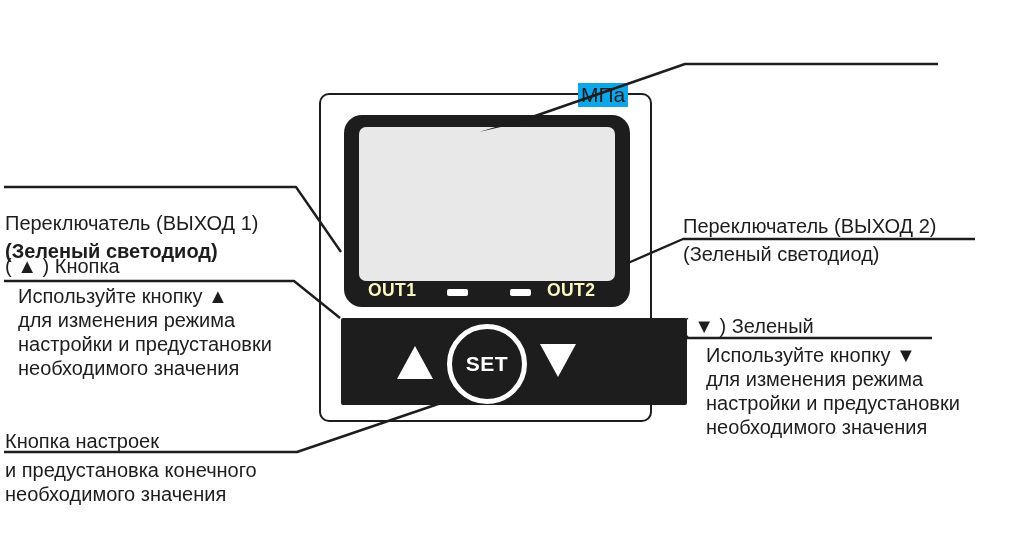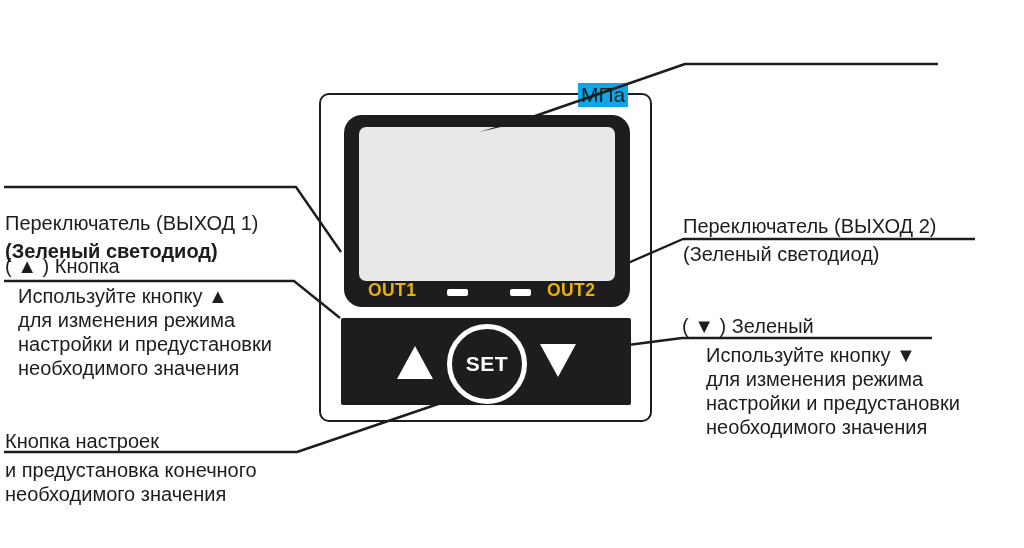--- a/index.html
+++ b/index.html
@@ -22,29 +22,29 @@
          padding:0 3px; line-height:24px; }
   .bezel {
     position:absolute; left:23px; top:20px; width:286px; height:192px;
     background:#1d1d1d; border-radius:18px;
   }
   .screen {
     position:absolute; left:15px; top:12px; width:256px; height:154px;
     background:#e8e8e8; border-radius:7px;
   }
   .out-label {
-    position:absolute; top:166px; color:#eab308; font-size:17.5px; font-weight:bold;
+    position:absolute; top:166px; color:#fef9c3; font-size:17.5px; font-weight:bold;
     letter-spacing:0.4px; line-height:18px;
   }
   .out1 { left:24px; } .out2 { left:203px; }
   .led-dash { position:absolute; top:174px; width:21px; height:7px; background:#ffffff; border-radius:2px; }
   .dash1 { left:103px; } .dash2 { left:166px; }
 
   .panel {
-    position:absolute; left:20px; top:223px; width:290px; height:87px;
+    position:absolute; left:20px; top:223px; width:346px; height:87px;
     background:#1d1d1d; border-radius:2px;
   }
   .tri-up {
     position:absolute; left:56px; top:28px; width:0; height:0;
     border-left:18px solid transparent; border-right:18px solid transparent;
     border-bottom:33px solid #ffffff;
   }
   .tri-down {
     position:absolute; left:199px; top:26px; width:0; height:0;
     border-left:18px solid transparent; border-right:18px solid transparent;

